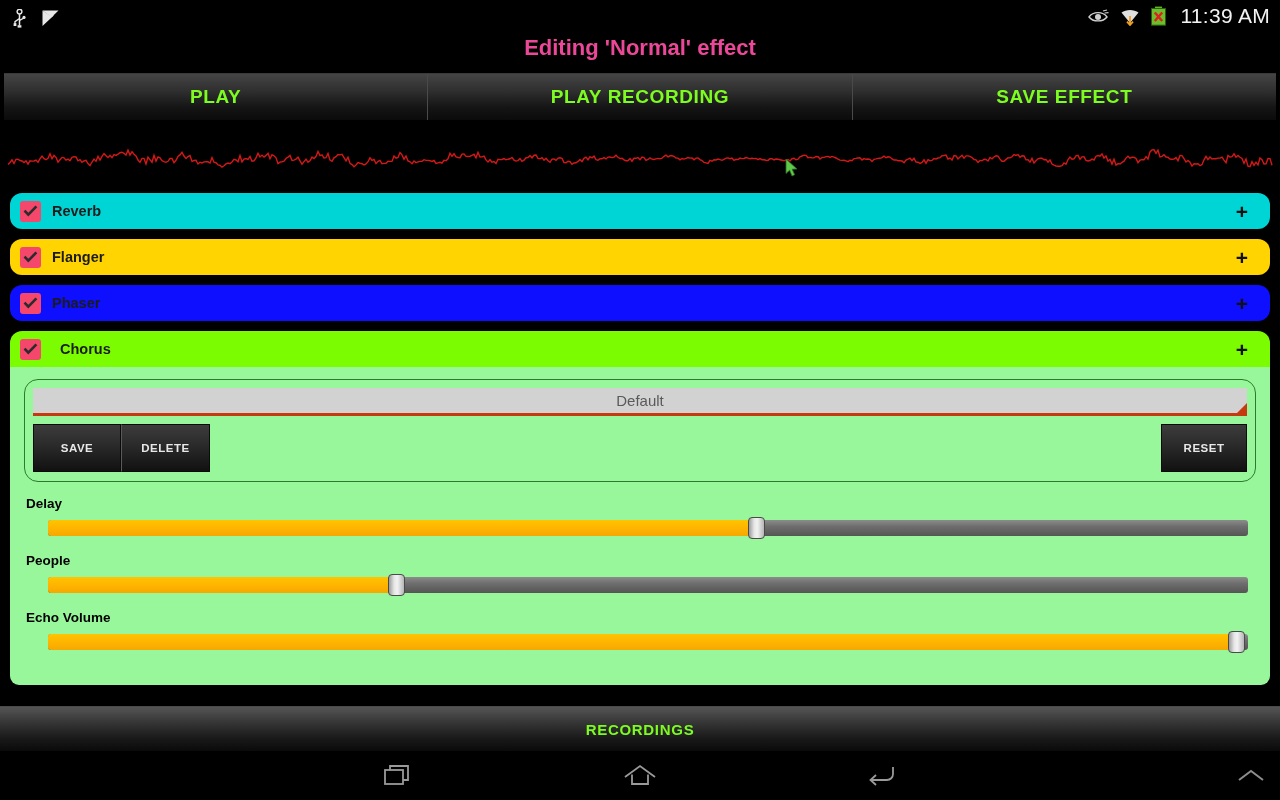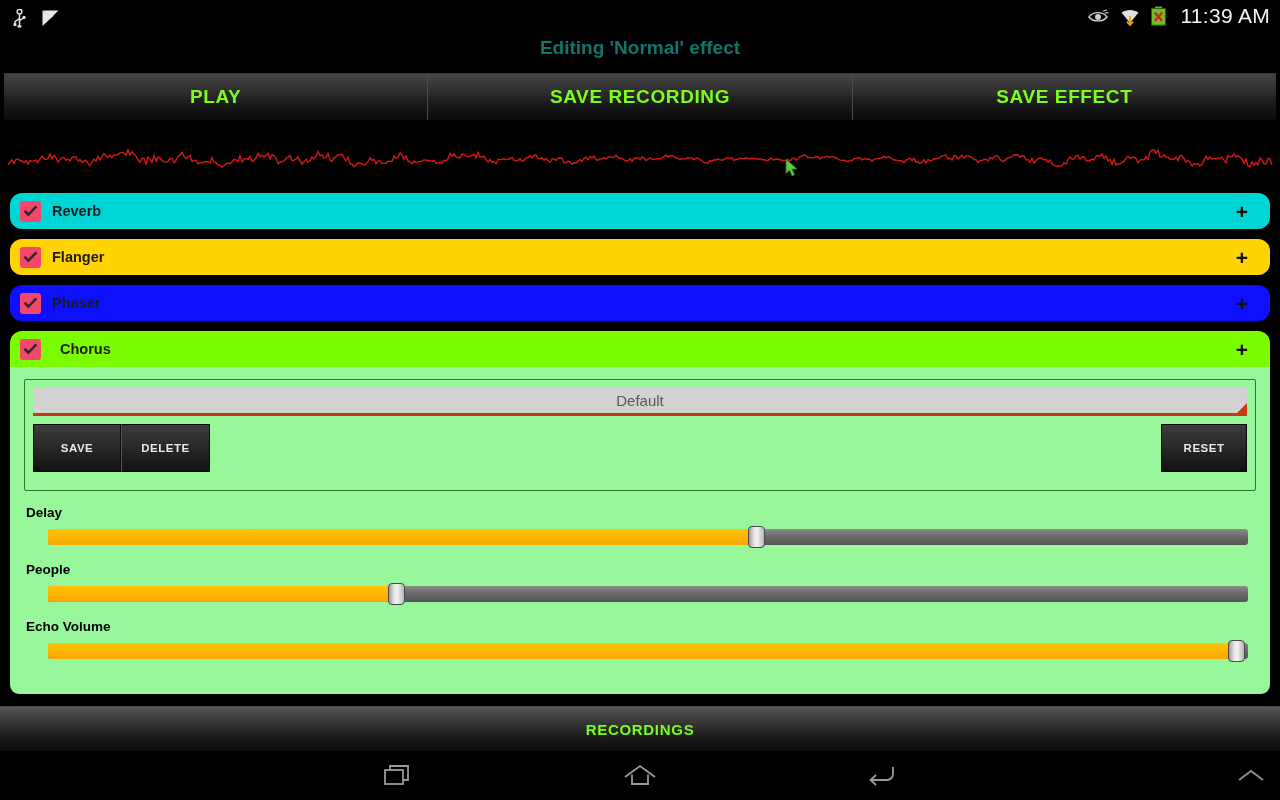--- a/index.html
+++ b/index.html
@@ -20,21 +20,21 @@
   .status-right { display:flex; align-items:center; gap:9px; }
   .status-time { font-size:21px; color:#f2f2f2; letter-spacing:.3px; margin-left:4px; }
   .sicon { display:flex; align-items:center; justify-content:center; }
 
   
   .titlebar {
     height:40px; background:#000;
     display:flex; align-items:center; justify-content:center;
   }
   .titlebar .t {
-    color:#0f766e; font-size:19px; font-weight:bold;
+    color:#ec4899; font-size:22px; font-weight:bold;
   }
 
   
   .topbuttons {
     display:flex; height:48px; margin:5px 4px 0 4px;
     border-top:1px solid #3a3a3a;
     border-bottom:1px solid #000;
   }
   .topbtn {
     flex:1; display:flex; align-items:center; justify-content:center;
@@ -75,22 +75,22 @@
     position:absolute; right:22px; top:50%; transform:translateY(-50%);
     font-size:21px; font-weight:bold; color:#111; line-height:1;
   }
 
   
   .panel {
     background:#99f79b; border-radius:0 0 9px 9px;
     margin:0 0 0 0; padding:12px 14px 18px 14px;
   }
   .panel-inner-box {
-    border:1px solid #2c7a2e; border-radius:2px;
-    padding:8px 8px 18px 8px; margin-bottom:14px;
+    border:1px solid #2c7a2e; border-radius:14px;
+    padding:8px 8px 9px 8px; margin-bottom:14px;
     background:transparent;
   }
   .spinner {
     position:relative; height:28px;
     background:#d2d2d2;
     border-bottom:3px solid #c63a10;
     display:flex; align-items:center; justify-content:center;
     margin-bottom:8px;
   }
   .spinner .sv { color:#5a5a5a; font-size:15px; }
@@ -205,21 +205,21 @@
     <span class="status-time">11:39 AM</span>
   </div>
 </div>
 
 <div class="titlebar">
   <div class="t">Editing 'Normal' effect</div>
 </div>
 
 <div class="topbuttons">
   <div class="topbtn">PLAY</div>
-  <div class="topbtn">SAVE RECORDING</div>
+  <div class="topbtn">PLAY RECORDING</div>
   <div class="topbtn">SAVE EFFECT</div>
 </div>
 
 <div class="wavewrap">
   <svg viewBox="0 0 1280 68" preserveAspectRatio="none">
     <polyline id="wf" fill="none" stroke="#d41818" stroke-width="1.4" points="8,39.4 10,37.5 12,34.8 14,38.5 16,34.3 18,34.1 20,35.5 22,36.0 24,37.5 26,35.9 28,39.2 30,35.7 32,36.1 34,36.0 36,35.1 38,37.4 40,33.7 42,31.1 44,33.7 46,34.7 48,33.3 50,28.7 52,33.7 54,30.4 56,32.3 58,37.1 60,34.8 62,32.4 64,32.8 66,35.1 68,34.1 70,35.7 72,32.4 74,31.7 76,32.0 78,35.8 80,34.6 82,37.3 84,36.0 86,35.3 88,38.5 90,40.5 92,37.0 94,34.1 96,36.2 98,31.3 100,35.1 102,31.4 104,28.7 106,30.8 108,32.6 110,30.3 112,32.7 114,29.7 116,30.4 118,29.2 120,27.7 122,27.2 124,28.3 126,30.1 128,25.2 130,30.1 132,26.7 134,29.2 136,31.0 138,35.0 140,37.3 142,33.4 144,33.4 146,39.0 148,32.0 150,34.8 152,37.3 154,30.3 156,36.1 158,31.9 160,32.9 162,35.6 164,36.6 166,37.3 168,36.3 170,33.5 172,33.5 174,37.8 176,35.3 178,31.5 180,29.9 182,27.3 184,31.0 186,33.5 188,31.5 190,30.5 192,36.4 194,35.5 196,35.2 198,39.0 200,37.2 202,37.9 204,36.9 206,36.7 208,36.8 210,38.0 212,32.6 214,37.2 216,37.7 218,39.9 220,40.2 222,42.2 224,40.7 226,38.9 228,38.0 230,38.6 232,37.0 234,34.4 236,35.0 238,36.7 240,30.6 242,37.0 244,34.0 246,33.5 248,34.4 250,31.4 252,36.2 254,35.8 256,32.9 258,28.3 260,31.9 262,30.1 264,32.1 266,30.4 268,28.3 270,33.7 272,29.7 274,30.8 276,32.8 278,38.6 280,37.1 282,36.7 284,36.2 286,33.5 288,32.1 290,30.5 292,35.5 294,35.2 296,34.1 298,32.1 300,35.9 302,39.2 304,36.6 306,34.2 308,37.3 310,35.8 312,32.1 314,33.6 316,31.5 318,26.4 320,30.6 322,29.8 324,33.0 326,32.7 328,28.5 330,35.1 332,36.3 334,32.8 336,31.7 338,29.5 340,29.9 342,29.4 344,32.6 346,35.9 348,32.2 350,38.3 352,39.6 354,41.7 356,40.0 358,37.6 360,38.2 362,38.7 364,39.9 366,38.9 368,36.7 370,32.8 372,35.3 374,34.5 376,38.6 378,36.4 380,35.4 382,38.8 384,38.4 386,38.3 388,36.3 390,36.4 392,36.4 394,31.1 396,33.1 398,32.4 400,27.6 402,29.9 404,34.2 406,31.0 408,36.0 410,36.8 412,38.7 414,36.0 416,37.6 418,36.9 420,36.4 422,36.2 424,34.7 426,35.4 428,35.4 430,35.7 432,36.5 434,35.5 436,38.5 438,37.8 440,37.3 442,38.2 444,35.4 446,35.8 448,33.8 450,28.3 452,31.3 454,28.8 456,31.8 458,32.5 460,32.7 462,29.1 464,29.0 466,31.4 468,31.5 470,31.2 472,30.4 474,29.3 476,32.8 478,27.3 480,32.0 482,31.9 484,31.1 486,34.9 488,37.0 490,34.7 492,37.1 494,36.6 496,38.5 498,34.3 500,34.6 502,34.5 504,33.6 506,34.8 508,34.2 510,33.8 512,32.4 514,35.1 516,36.1 518,35.6 520,33.5 522,36.4 524,35.2 526,32.7 528,32.5 530,30.6 532,32.8 534,30.2 536,30.0 538,33.4 540,33.8 542,32.6 544,35.2 546,33.2 548,35.8 550,37.3 552,34.2 554,33.9 556,35.4 558,33.1 560,32.8 562,33.4 564,37.6 566,37.8 568,36.3 570,36.7 572,39.4 574,38.0 576,37.8 578,36.4 580,34.5 582,36.7 584,33.3 586,32.1 588,34.7 590,31.6 592,32.8 594,31.1 596,34.7 598,35.2 600,33.8 602,33.8 604,32.6 606,33.9 608,32.1 610,32.0 612,32.6 614,32.1 616,30.2 618,32.2 620,33.6 622,33.3 624,34.9 626,35.7 628,35.7 630,33.6 632,36.2 634,33.3 636,33.3 638,32.6 640,34.7 642,32.1 644,32.6 646,35.4 648,34.5 650,32.8 652,34.2 654,34.5 656,33.9 658,33.4 660,33.8 662,33.2 664,31.3 666,30.2 668,31.9 670,30.8 672,30.8 674,31.3 676,33.1 678,33.1 680,34.8 682,33.5 684,34.1 686,33.4 688,32.6 690,33.1 692,32.9 694,34.8 696,33.1 698,33.0 700,34.6 702,35.6 704,37.4 706,37.9 708,38.4 710,35.4 712,36.2 714,34.7 716,35.0 718,34.1 720,34.7 722,35.3 724,34.5 726,33.1 728,32.9 730,33.7 732,33.1 734,35.4 736,34.3 738,34.6 740,33.1 742,33.6 744,33.5 746,32.6 748,33.2 750,33.8 752,33.3 754,33.6 756,33.5 758,34.7 760,33.6 762,34.7 764,34.8 766,35.2 768,35.4 770,33.7 772,33.6 774,35.0 776,34.0 778,34.3 780,34.7 782,35.2 784,35.7 786,35.1 788,34.5 790,35.9 792,33.7 794,33.3 796,34.8 798,34.2 800,31.9 802,31.0 804,30.1 806,30.3 808,32.7 810,32.4 812,32.8 814,32.9 816,31.5 818,31.7 820,34.0 822,32.5 824,32.4 826,31.6 828,31.4 830,32.4 832,31.4 834,32.2 836,33.0 838,34.2 840,35.1 842,35.4 844,35.3 846,35.9 848,36.6 850,35.2 852,35.7 854,33.6 856,33.4 858,33.0 860,32.7 862,35.1 864,33.6 866,34.3 868,34.0 870,34.3 872,36.5 874,34.3 876,33.9 878,33.4 880,33.3 882,32.6 884,31.1 886,32.7 888,31.8 890,32.1 892,33.9 894,35.0 896,34.9 898,35.7 900,35.7 902,36.0 904,37.7 906,35.0 908,34.2 910,33.2 912,35.7 914,33.3 916,37.0 918,37.2 920,38.4 922,37.5 924,34.8 926,38.4 928,34.6 930,35.7 932,35.4 934,33.5 936,33.9 938,33.0 940,32.7 942,30.7 944,30.5 946,30.1 948,34.0 950,33.1 952,35.0 954,30.5 956,30.8 958,33.9 960,32.1 962,30.3 964,33.2 966,30.9 968,30.9 970,31.4 972,32.6 974,34.5 976,34.8 978,37.4 980,35.4 982,35.7 984,34.3 986,34.5 988,36.0 990,32.5 992,33.8 994,32.0 996,30.7 998,31.1 1000,34.1 1002,36.3 1004,36.2 1006,34.4 1008,32.7 1010,32.9 1012,31.8 1014,29.5 1016,30.5 1018,29.6 1020,32.2 1022,30.7 1024,31.0 1026,34.9 1028,34.8 1030,37.1 1032,33.4 1034,38.0 1036,35.8 1038,33.8 1040,33.3 1042,33.2 1044,34.8 1046,34.6 1048,37.1 1050,35.0 1052,39.1 1054,40.2 1056,41.0 1058,41.3 1060,41.2 1062,40.7 1064,38.0 1066,39.3 1068,34.5 1070,32.1 1072,34.3 1074,33.8 1076,30.8 1078,30.4 1080,34.3 1082,31.9 1084,31.8 1086,35.4 1088,36.0 1090,35.5 1092,34.1 1094,35.0 1096,31.2 1098,30.5 1100,31.1 1102,29.0 1104,33.1 1106,31.1 1108,36.0 1110,34.3 1112,39.1 1114,34.3 1116,40.1 1118,38.6 1120,39.0 1122,37.4 1124,36.2 1126,33.1 1128,31.2 1130,33.2 1132,32.3 1134,32.3 1136,33.4 1138,37.6 1140,35.2 1142,34.6 1144,34.8 1146,31.6 1148,34.0 1150,26.9 1152,24.9 1154,24.8 1156,28.4 1158,25.2 1160,31.9 1162,31.4 1164,29.7 1166,32.0 1168,32.2 1170,34.1 1172,34.2 1174,34.0 1176,32.6 1178,35.7 1180,30.5 1182,30.6 1184,33.7 1186,37.0 1188,35.4 1190,37.1 1192,41.1 1194,38.8 1196,39.0 1198,38.8 1200,40.7 1202,39.6 1204,34.8 1206,31.3 1208,34.5 1210,32.1 1212,34.0 1214,33.6 1216,33.7 1218,33.1 1220,33.1 1222,32.1 1224,35.1 1226,37.7 1228,30.5 1230,32.0 1232,31.7 1234,28.8 1236,32.2 1238,30.5 1240,32.3 1242,33.5 1244,38.2 1246,33.9 1248,41.1 1250,41.7 1252,36.7 1254,40.3 1256,37.2 1258,40.0 1260,32.9 1262,34.6 1264,39.0 1266,38.8 1268,33.4 1270,33.6 1272,40.3"></polyline>
   </svg>
 </div>
 <div class="cursor-arrow">
   <svg width="14" height="20" viewBox="0 0 14 20">

